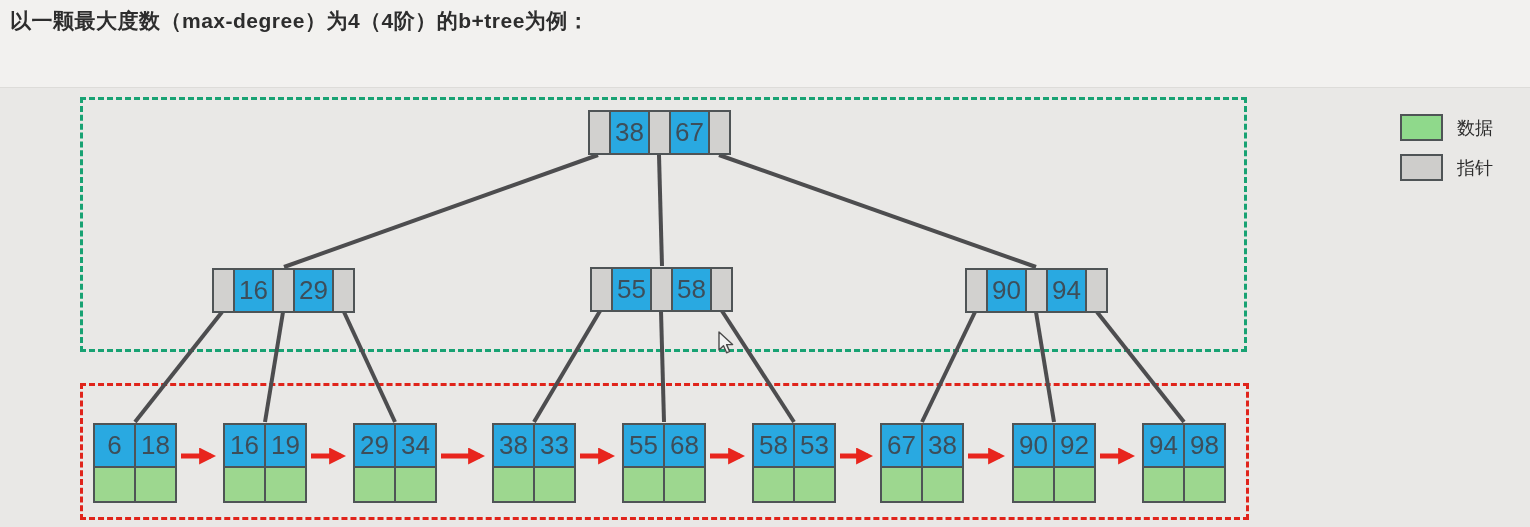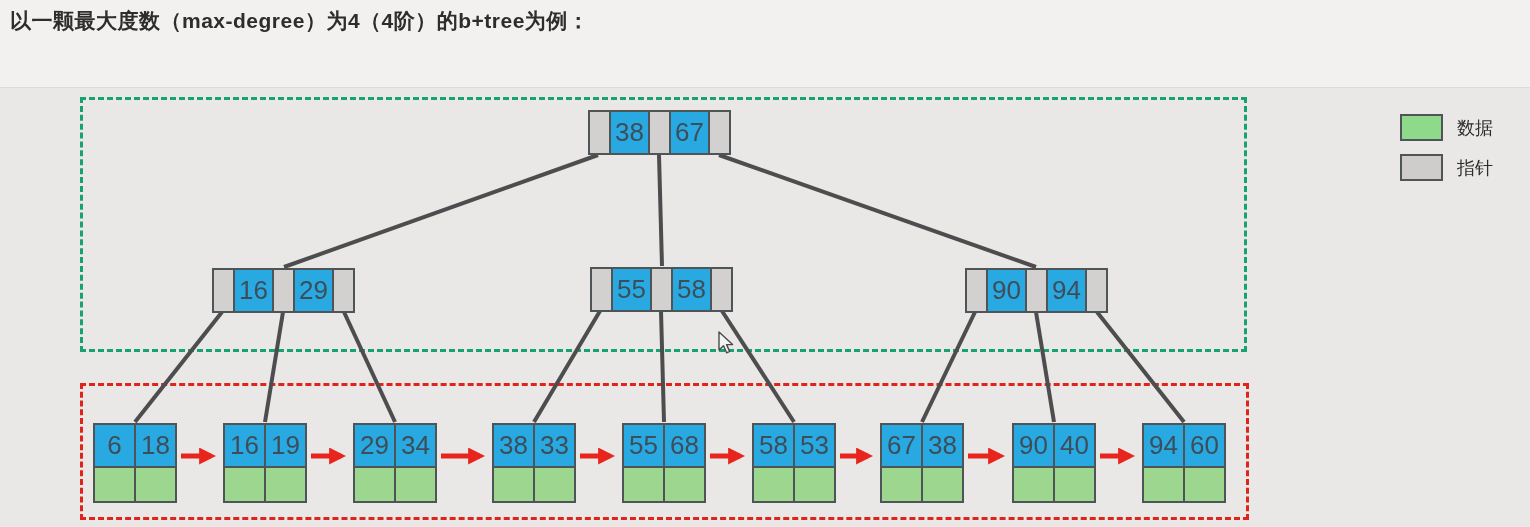--- a/index.html
+++ b/index.html
@@ -191,31 +191,31 @@
         <div class="cell key">38</div>
       </div>
     <div class="row">
         <div class="cell data"></div>
         <div class="cell data"></div>
       </div>
   </div>
   <div class="leaf" style="left:1012px; top:423px;">
     <div class="row">
         <div class="cell key">90</div>
-        <div class="cell key">40</div>
+        <div class="cell key">92</div>
       </div>
     <div class="row">
         <div class="cell data"></div>
         <div class="cell data"></div>
       </div>
   </div>
   <div class="leaf" style="left:1142px; top:423px;">
     <div class="row">
         <div class="cell key">94</div>
-        <div class="cell key">60</div>
+        <div class="cell key">98</div>
       </div>
     <div class="row">
         <div class="cell data"></div>
         <div class="cell data"></div>
       </div>
   </div>
 
   <div class="legend">
     <div class="entry">
       <div class="swatch data"></div>

